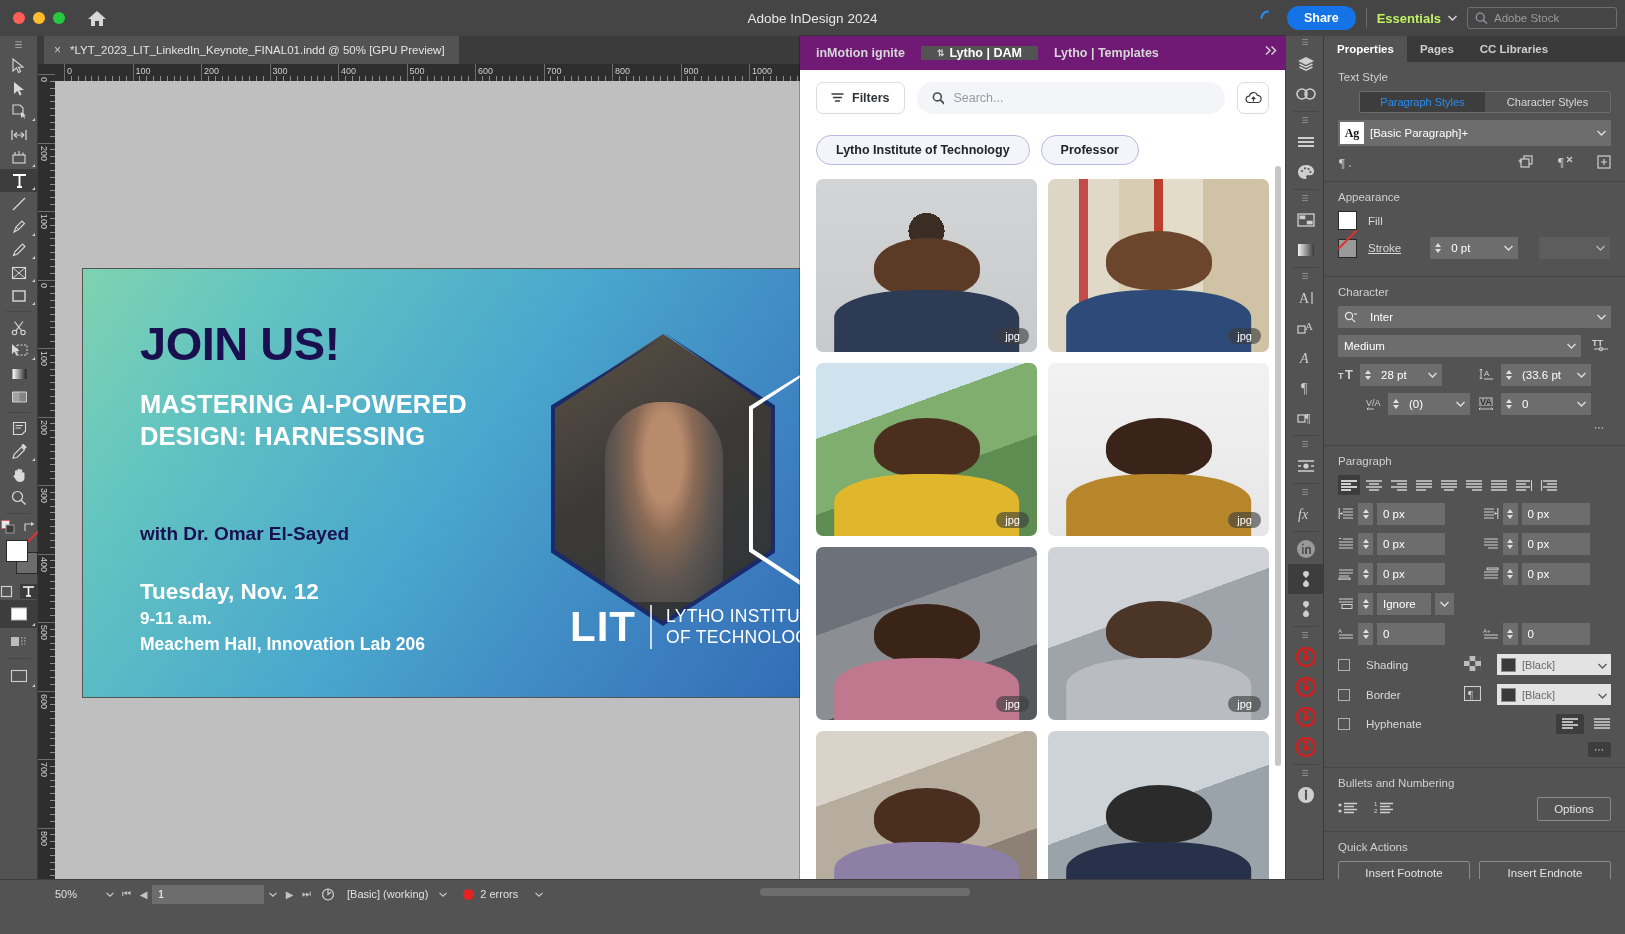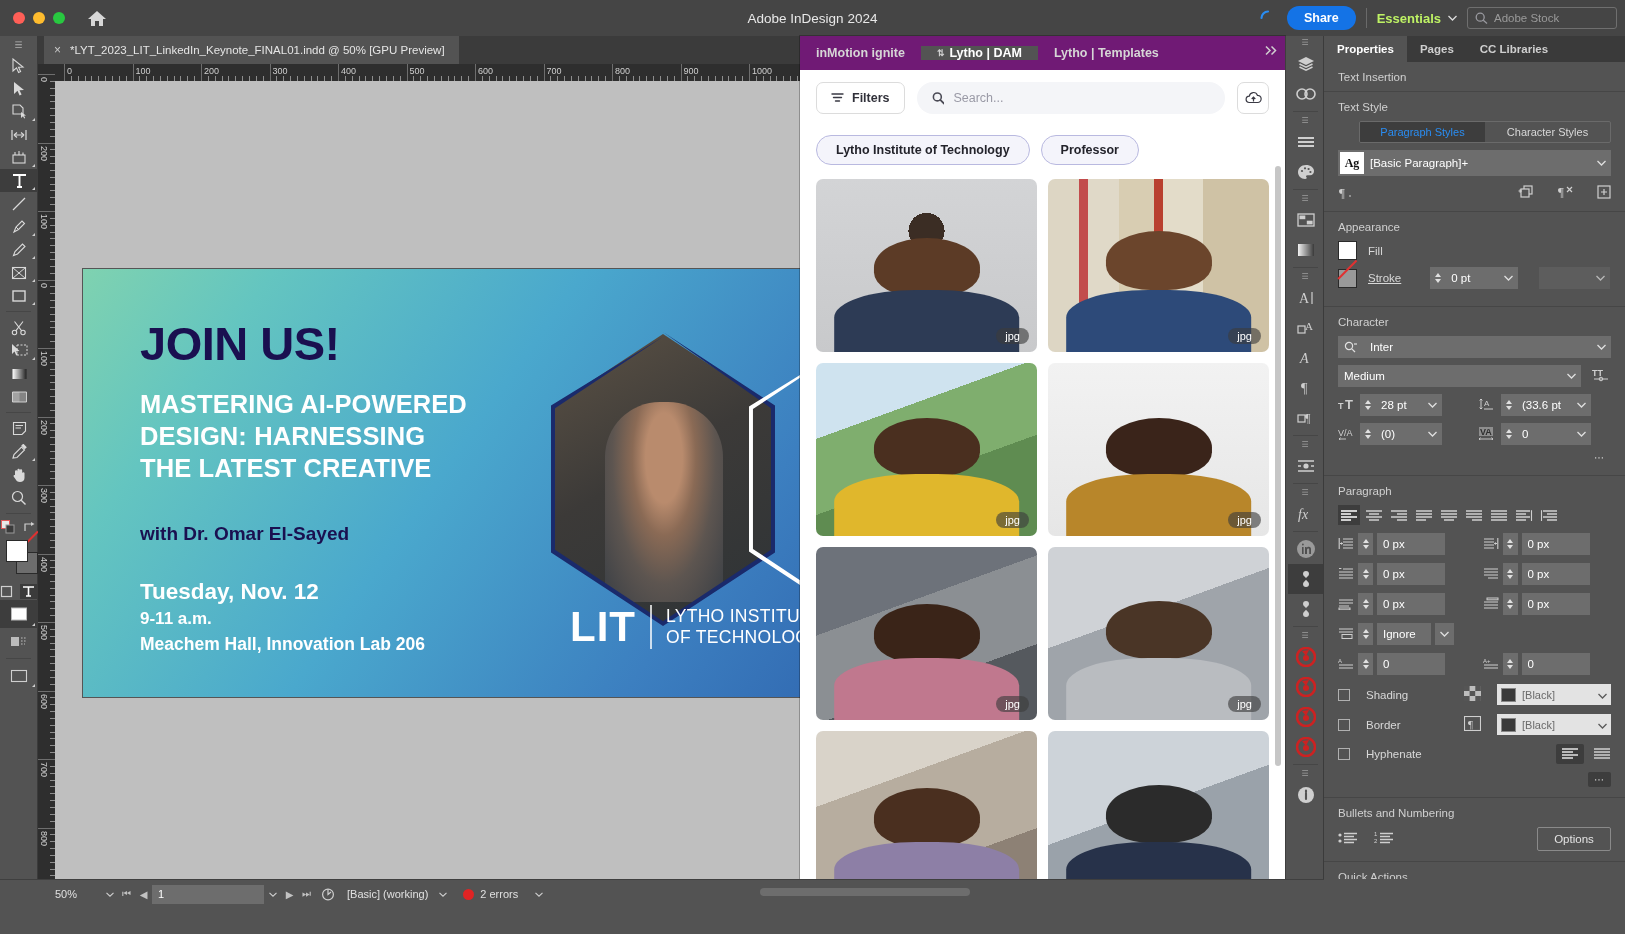--- a/index.html
+++ b/index.html
@@ -708,21 +708,20 @@
       <div class="rv-tick" style="top: 804.6px; left: 12px; width: 5px;"></div>
       <div class="rv-tick" style="top: 811.45px; left: 12px; width: 5px;"></div>
     </div>
 
   <div class="canvas">
     <div class="artboard">
       <div class="ab-h1">JOIN US!</div>
       <div class="ab-h2" id="abSub">
           <div>MASTERING AI-POWERED</div>
           <div>DESIGN: HARNESSING</div>
-          <div>THE LATEST CREATIVE</div>
         </div>
       <div class="ab-with">with Dr. Omar El-Sayed</div>
       <div class="ab-date">Tuesday, Nov. 12</div>
       <div class="ab-time">9-11 a.m.</div>
       <div class="ab-place">Meachem Hall, Innovation Lab 206</div>
       <div class="hex-wrap">
         <div class="hex">
           <div class="hex-face"></div>
         </div>
         <div class="hex-outline"></div>
@@ -983,23 +982,20 @@
     </div>
   </div>
 
   <div class="props">
     <div class="props-tabs" id="propTabs">
         <div class="p-tab active">Properties</div>
         <div class="p-tab">Pages</div>
         <div class="p-tab">CC Libraries</div>
       </div>
 
-    <div class="sec" style="padding-bottom:8px;">
-      <div class="sec-t" style="margin:0">Text Insertion</div>
-    </div>
 
     <div class="sec">
       <div class="sec-t">Text Style</div>
       <div class="segbar">
         <div class="seg active">Paragraph Styles</div>
         <div class="seg">Character Styles</div>
       </div>
       <div class="stylebox">
         <div class="ag">Ag</div>
         <div style="flex:1; color:#fff;">[Basic Paragraph]+</div>
@@ -1136,21 +1132,21 @@
             </div>
           <input class="inp" style="width: 56px;" value="(33.6 pt">
           <div class="drop">
               <svg width="9" height="6" viewBox="0 0 9 6">
                 <path d="M0.5 1 L4.5 5 L8.5 1" stroke="#e6e6e6" stroke-width="1.3" fill="none"></path>
               </svg>
             </div>
         </div>
       </div>
       <div style="display:flex; gap:9px;">
-        <div style="display:flex; align-items:center; flex:1;">
+        <div style="display:flex; align-items:center; flex:1;justify-content:flex-end;">
           <span style="width:22px">
             <svg width="20" height="14" viewBox="0 0 20 14">
                 <text x="0" y="10" font-family="Liberation Sans, sans-serif" font-size="9" fill="#cfcfcf">V/A</text>
                 <path d="M1 13 H8 M1 13 L2.6 11.6 M1 13 L2.6 14.2" stroke="#cfcfcf" stroke-width=".9" fill="none"></path>
               </svg>
           </span>
           <div class="stepper">
               <div class="chev up"></div>
               <div class="chev dn"></div>
             </div>

